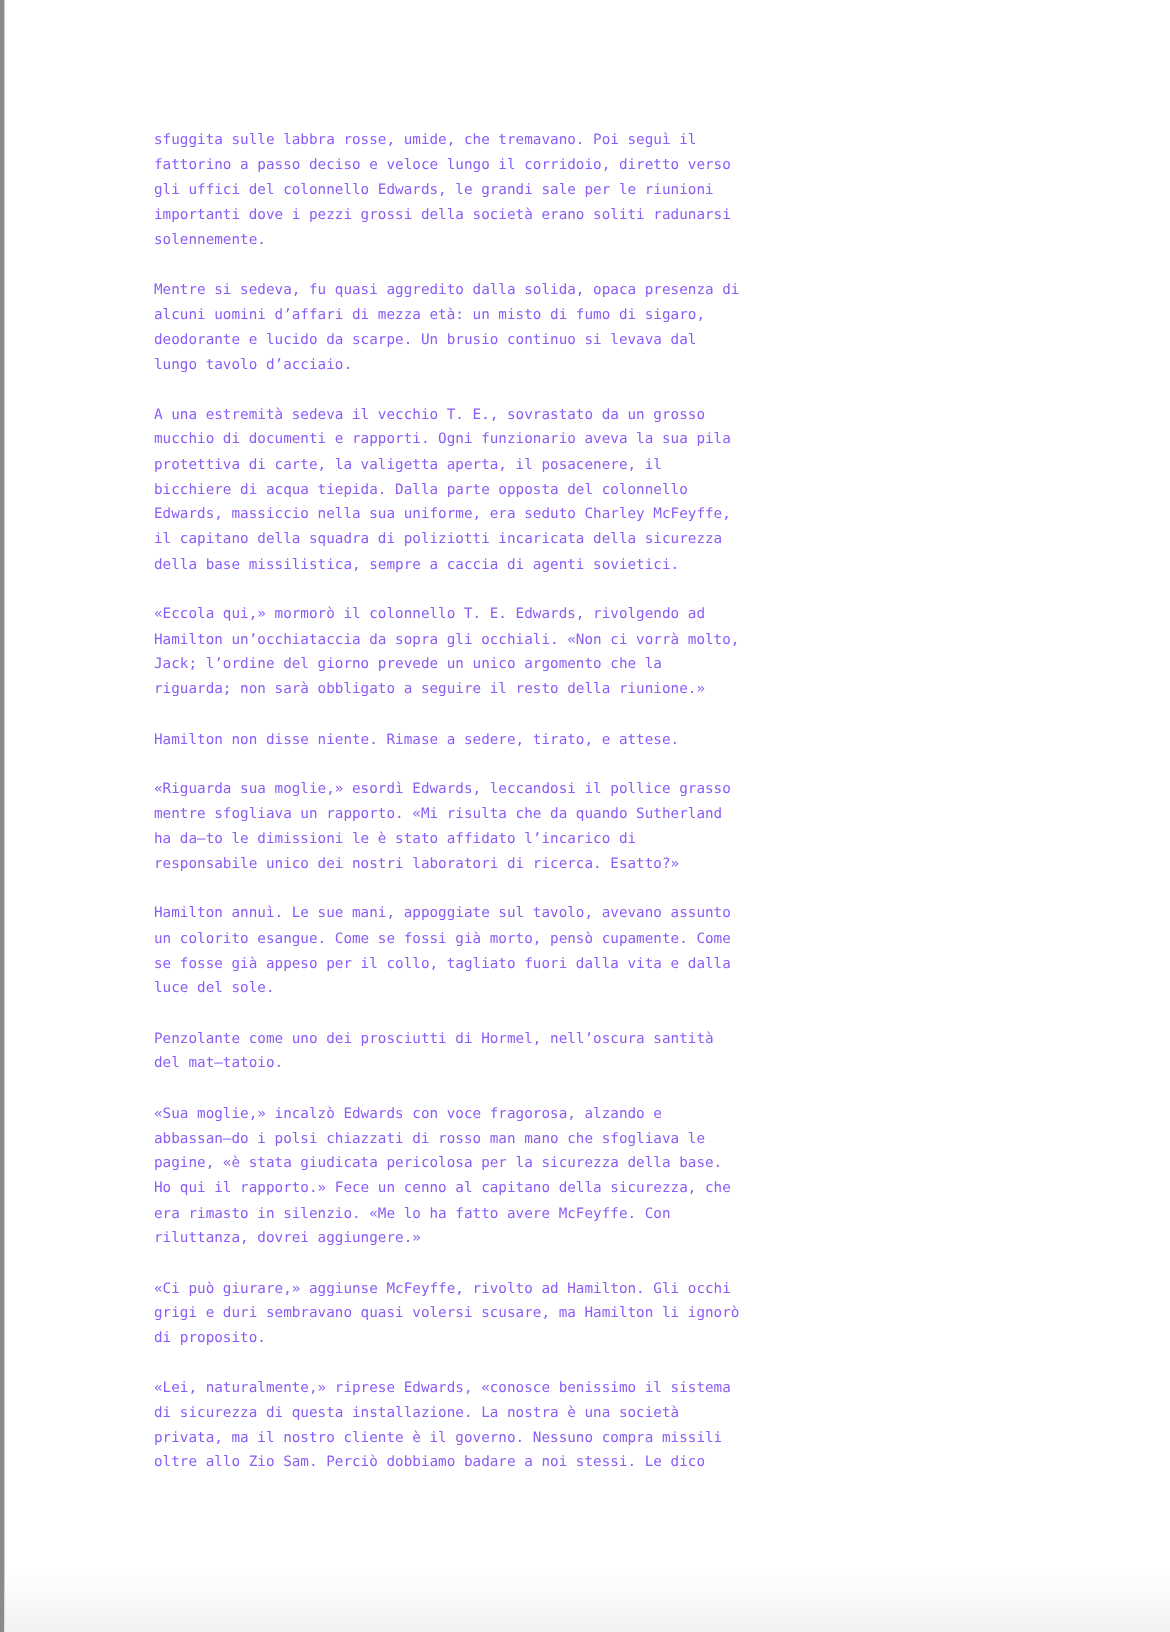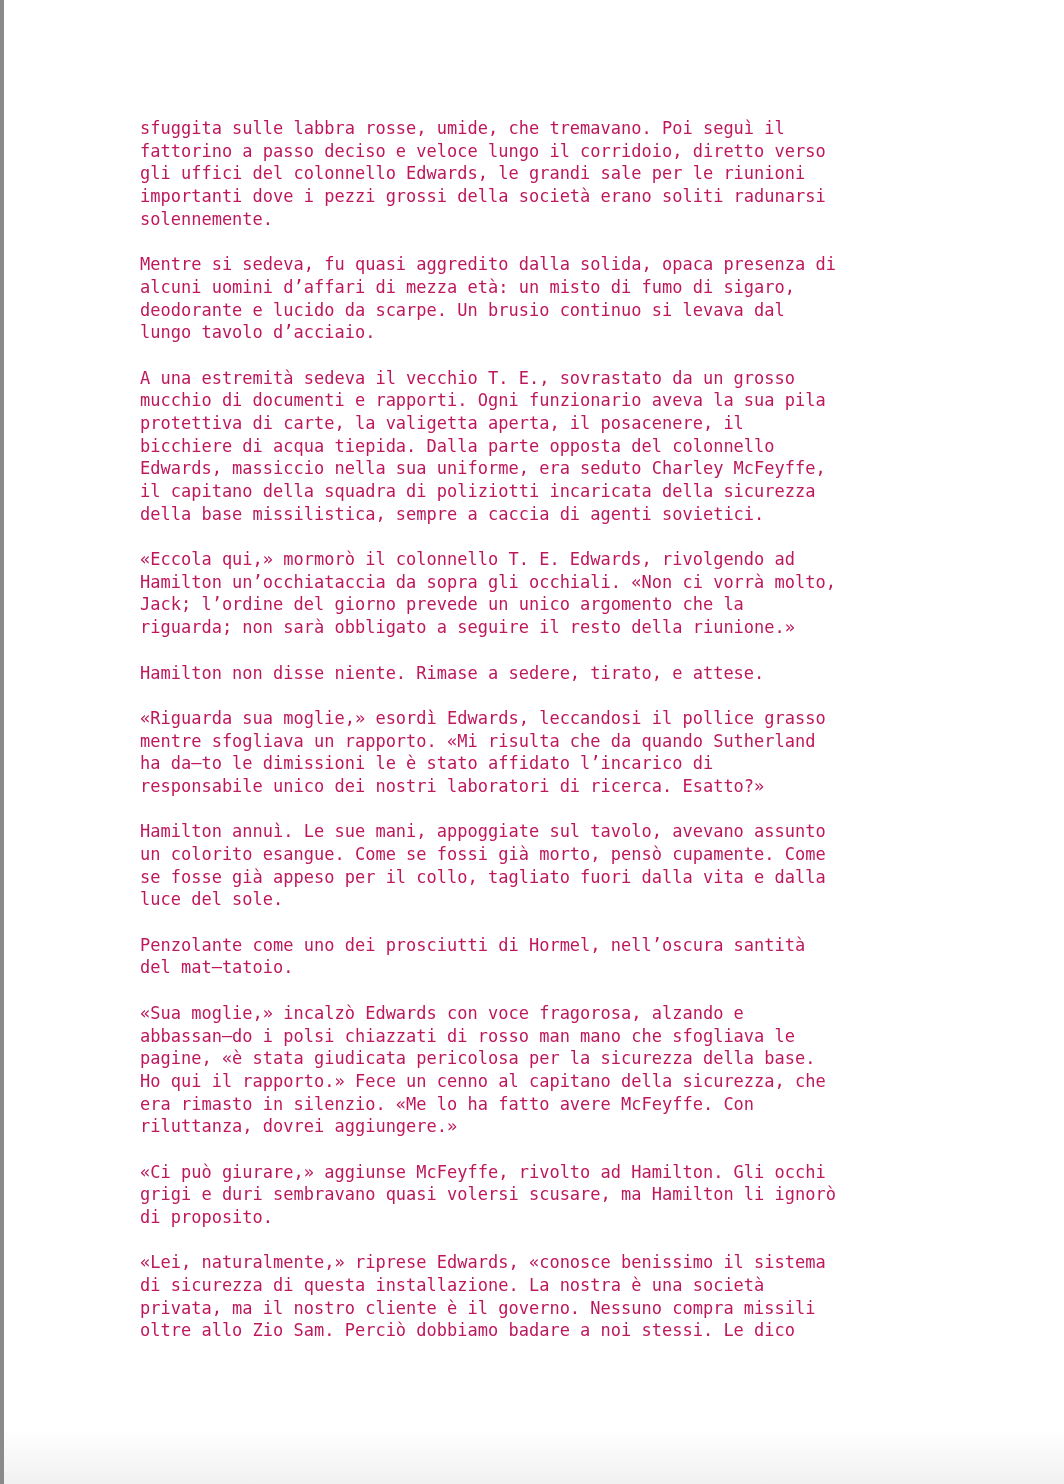--- a/index.html
+++ b/index.html
@@ -26,24 +26,24 @@
     width: 4px;
     height: 100%;
     background: #8a8a8a;
   }
   .body-text {
     position: absolute;
     left: 140px;
     top: 117px;
     margin: 0;
     font-family: "DejaVu Sans Mono", monospace;
-    font-size: 17px;
+    font-size: 13px;
     line-height: 22.68px;
     font-weight: normal;
-    color: #be185d;
+    color: #8b5cf6;
     white-space: pre;
     letter-spacing: 0;
   }
   .bottom-fade {
     position: absolute;
     left: 4px;
     right: 0;
     bottom: 0;
     height: 56px;
     background: linear-gradient(to bottom, rgba(240,240,240,0) 0%, #f1f1f1 100%);

